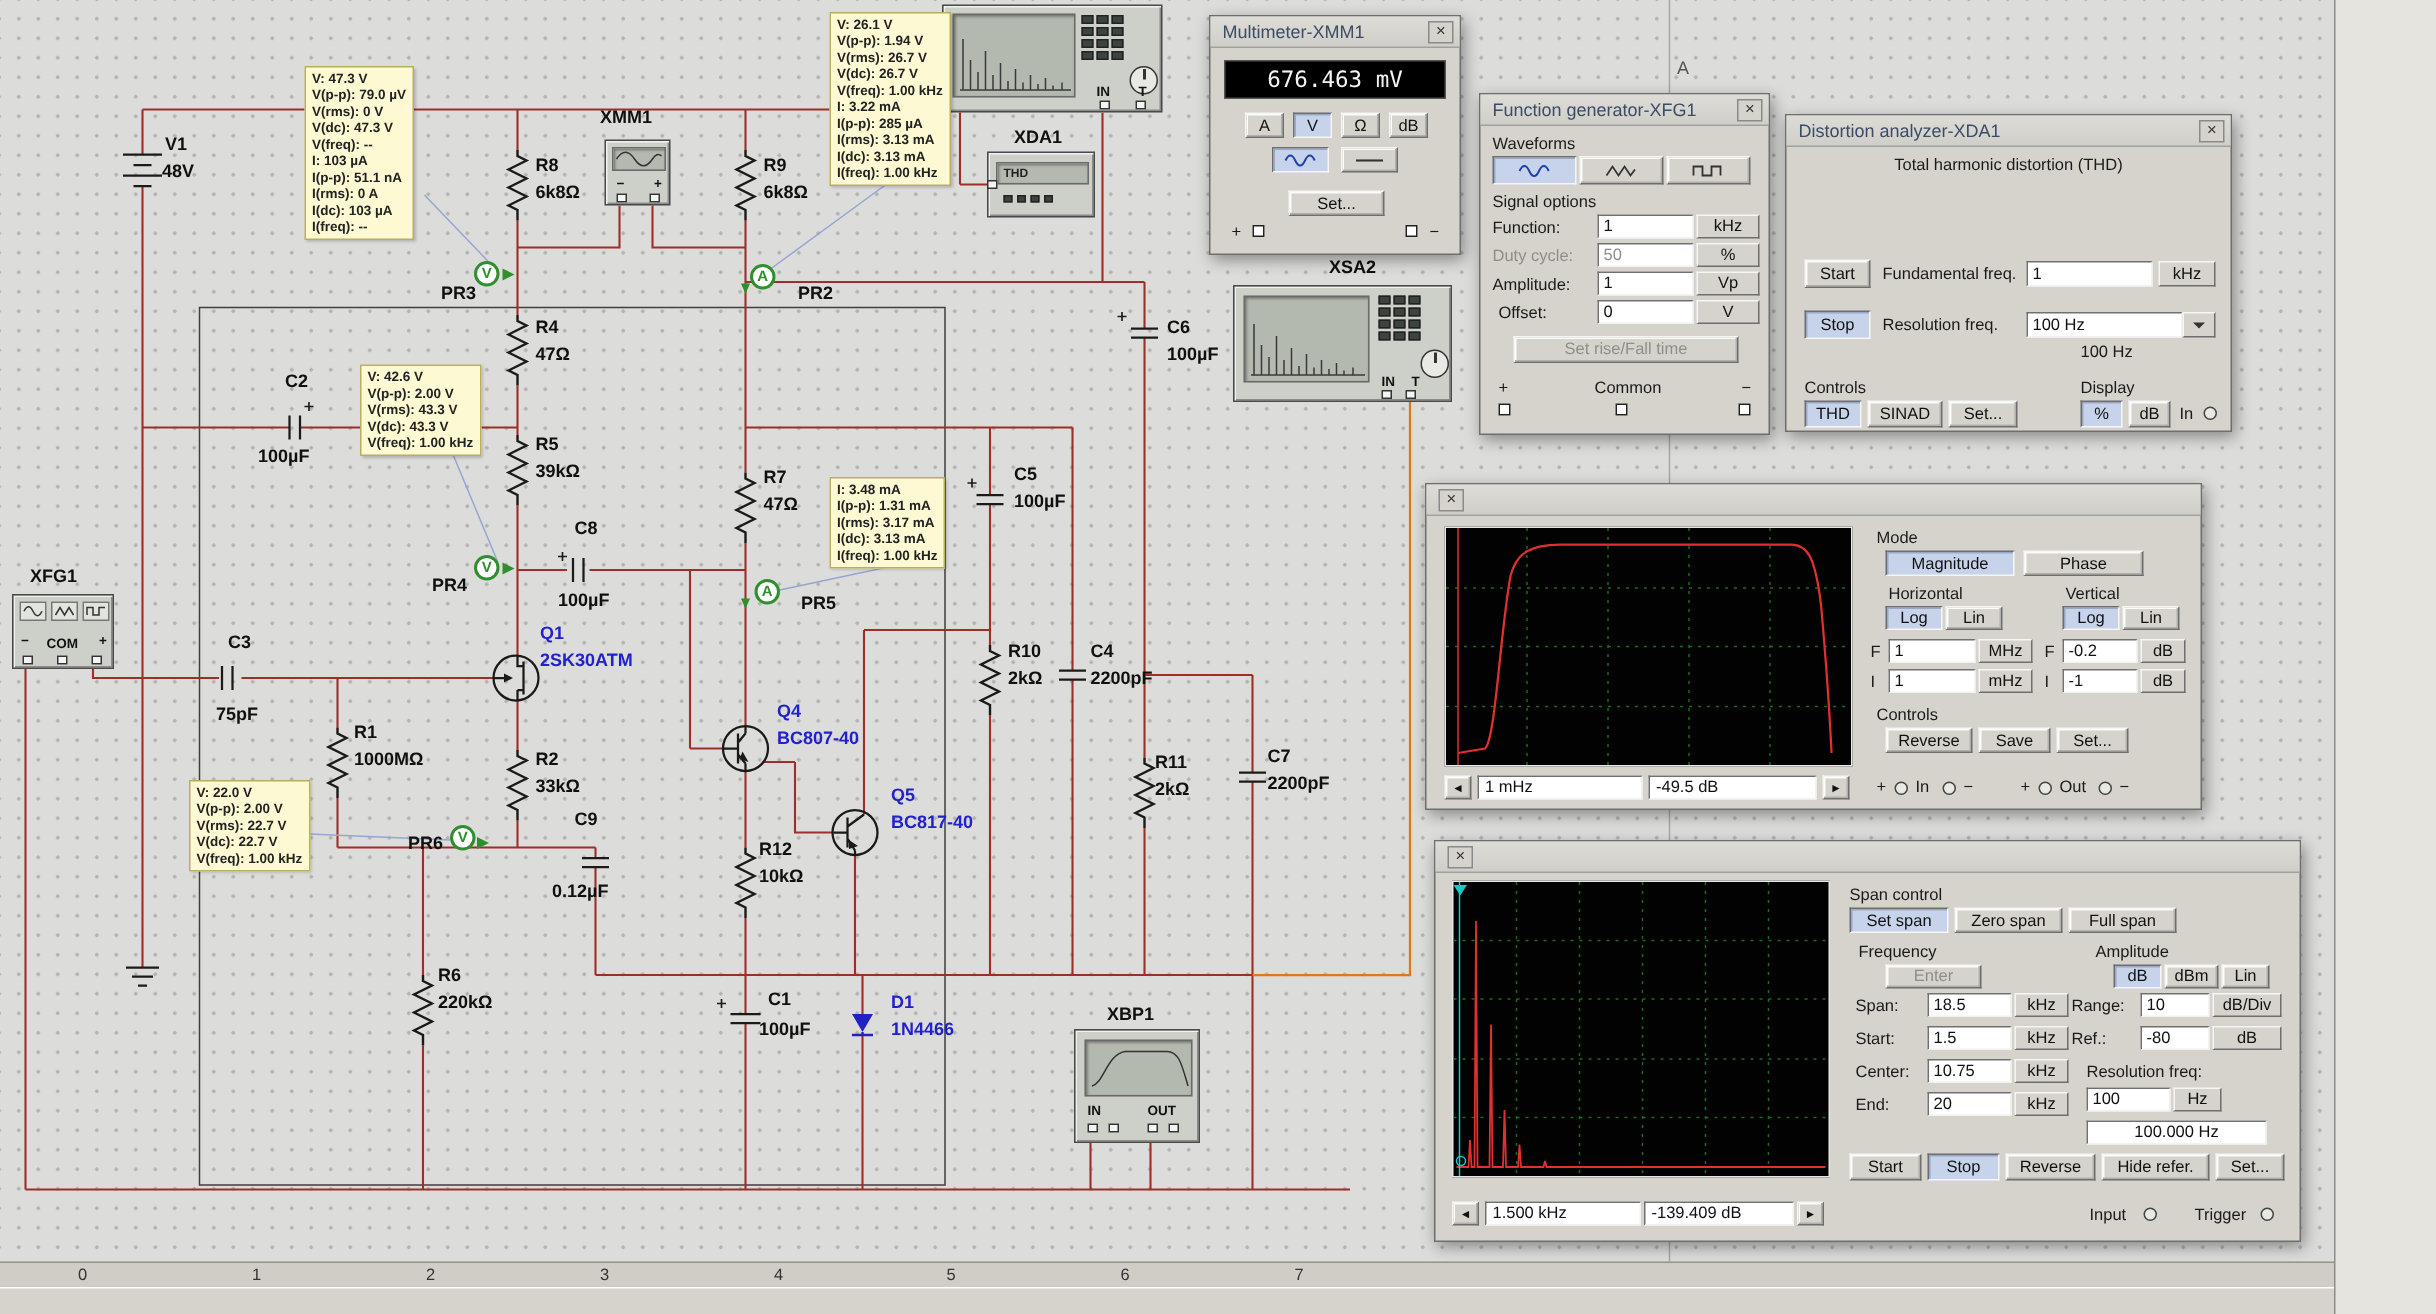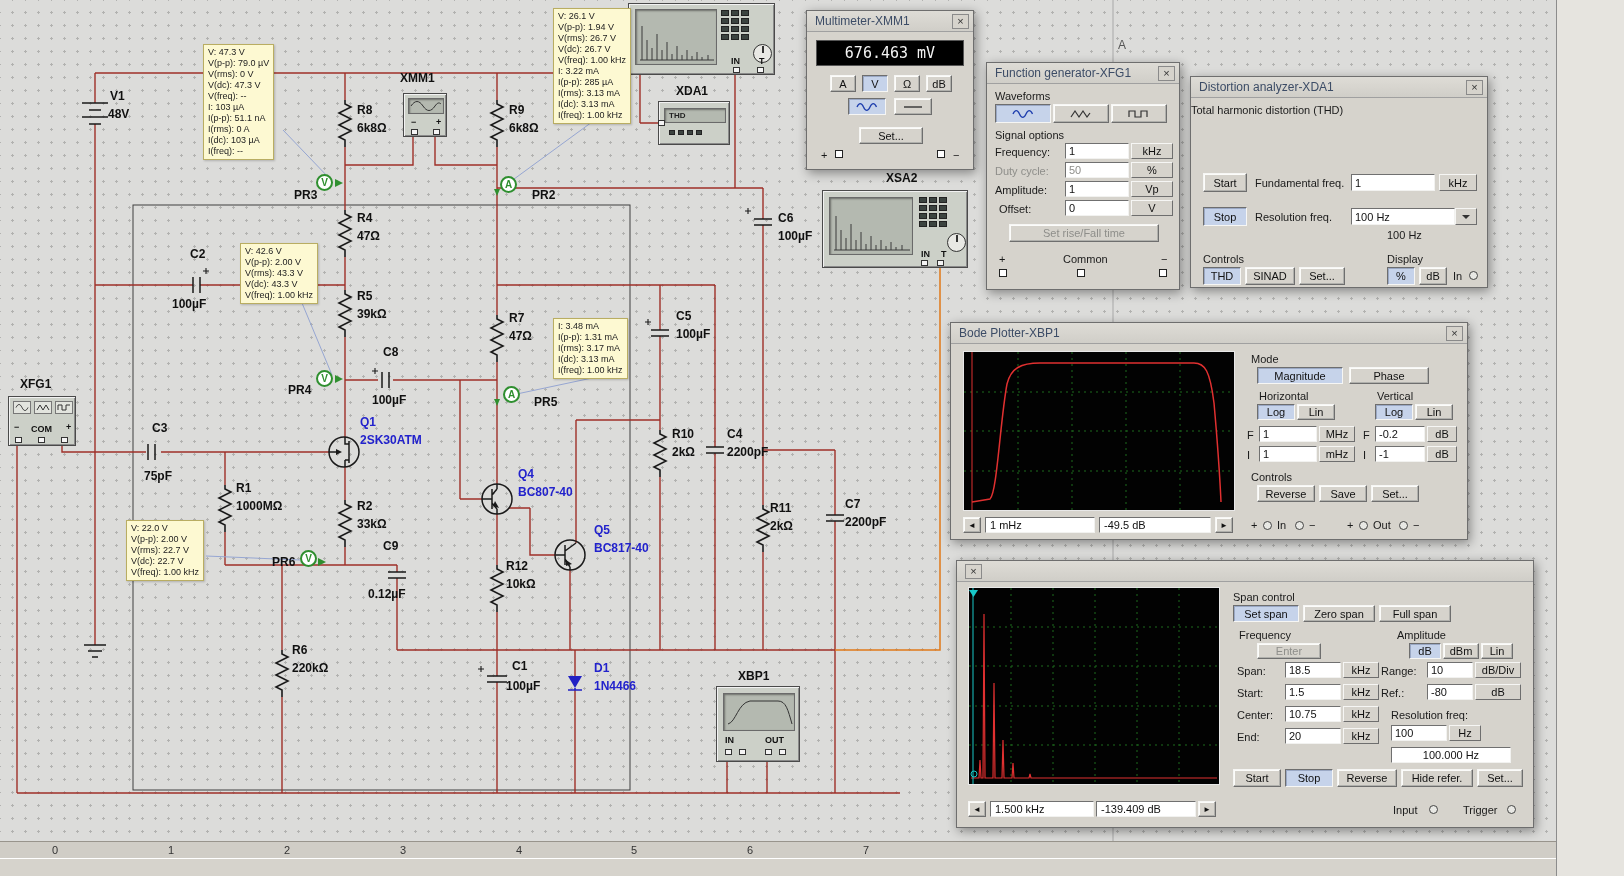--- a/index.html
+++ b/index.html
@@ -12,21 +12,21 @@
   .wire { stroke:#9e2f28; stroke-width:1.4; fill:none; }
   .owire { stroke:#e07818; stroke-width:1.5; fill:none; }
   .sym { stroke:#1a1a1a; stroke-width:1.5; fill:none; }
   .symthin { stroke:#1a1a1a; stroke-width:1.1; fill:none; }
   .boxline { stroke:#3f3f3f; stroke-width:1; fill:none; }
   .lead { stroke:#96a6d2; stroke-width:1; fill:none; }
   .lbl { position:absolute; font-size:12px; font-weight:bold; color:#101010; white-space:nowrap; line-height:1; }
   .lbl.blue { color:#2222cc; }
   .zone { position:absolute; font-size:12px; color:#555; }
   .note { position:absolute; background:#fdf9d2; border:1px solid #b9ad62; padding:2px 4px; font-size:9px; line-height:11px; color:#222; white-space:nowrap; box-shadow:1px 1px 2px rgba(0,0,0,.2); z-index:3; }
-  .note span { display:block; }
+  .note span { display:block;font-weight:bold; }
   .probe { position:absolute; width:17px; height:17px; border-radius:50%; background:#fff; border:2px solid #2f8f2f; color:#2f8f2f; font-size:10px; font-weight:bold; display:flex; align-items:center; justify-content:center; z-index:2; }
   .inst { position:absolute; background:#ccd0c8; border:1px solid #4a4a4a; box-shadow:inset 1px 1px 0 #f2f2f2, inset -1px -1px 0 #8a8a8a; z-index:2; }
   .inst .scr { position:absolute; background:#b4b9b0; border:1px solid #6a6a6a; box-shadow:inset 1px 1px 2px rgba(0,0,0,.4); overflow:hidden; }
   .inst .term { position:absolute; width:7px; height:6px; background:#f4f4f4; border:1px solid #333; }
   .inst .tlbl { position:absolute; font-size:9px; font-weight:bold; color:#111; }
   .keypad { position:absolute; display:grid; grid-template-columns:repeat(3,8px); grid-auto-rows:6px; gap:2px; }
   .keypad span { background:#3c4440; border:1px solid #222; }
   .dots4 { position:absolute; display:grid; grid-template-columns:repeat(4,6px); grid-auto-rows:5px; gap:3px; }
   .dots4 span { background:#3c4440; border:1px solid #222; }
   .knob { position:absolute; border-radius:50%; background:#e8e8e4; border:1px solid #333; }
@@ -34,21 +34,21 @@
   .wbtn { position:absolute; background:#e2e4de; border:1px solid #777; display:flex; align-items:center; justify-content:center; }
   .win { position:absolute; background:#d6d3cc; border:1px solid #6e6e6e; box-shadow:2px 3px 10px rgba(0,0,0,.4); z-index:5; }
   .tbar { position:absolute; left:0; right:0; top:0; height:21px; display:flex; align-items:center; padding:0 4px 0 8px; font-size:12px; color:#3c4c66; background:linear-gradient(#dedcd6,#d0cec8); border-bottom:1px solid #a0a0a0; }
   .tbar .ttl { flex:1; }
   .xbtn { width:17px; height:15px; border:1px solid #8a8a8a; background:#d6d3cc; font-size:11px; line-height:13px; text-align:center; color:#333; }
   .b { position:absolute; display:flex; align-items:center; justify-content:center; background:#d6d3cc; border:1px solid; border-color:#f6f6f4 #6e6e6e #6e6e6e #f6f6f4; box-shadow:inset -1px -1px 0 #b0b0ac, inset 1px 1px 0 #fcfcfa; font-size:11px; color:#111; white-space:nowrap; }
   .b.on { background:#c6d3ea; border-color:#6e6e6e #f6f6f4 #f6f6f4 #6e6e6e; box-shadow:inset 1px 1px 0 #9aa8c4; }
   .b.dis { color:#8e8e8a; }
   .lab { position:absolute; font-size:11px; color:#1a1a1a; white-space:nowrap; }
   .lab.dis { color:#8e8e8a; }
-  .cl { position:absolute; left:0; right:0; font-size:11px; color:#1a1a1a; text-align:left; }
+  .cl { position:absolute; left:0; right:0; font-size:11px; color:#1a1a1a; text-align:center; }
   .inp { position:absolute; background:#fff; border:1px solid; border-color:#707070 #f2f2f0 #f2f2f0 #707070; font-size:11px; color:#111; display:flex; align-items:center; padding:0 3px; overflow:hidden; }
   .inp.dis { color:#8e8e8a; }
   .unit { position:absolute; background:#d6d3cc; border:1px solid; border-color:#f6f6f4 #6e6e6e #6e6e6e #f6f6f4; font-size:11px; color:#111; display:flex; align-items:center; justify-content:center; }
   .lcd { position:absolute; background:#000; color:#f4f4f4; font-family:"DejaVu Sans Mono",monospace; display:flex; align-items:center; justify-content:center; border:1px solid #555; }
   .sunk { position:absolute; background:#fff; border:1px solid; border-color:#707070 #f2f2f0 #f2f2f0 #707070; font-size:11px; color:#111; display:flex; align-items:center; padding:0 4px; white-space:nowrap; }
   .plot { position:absolute; background:#020202; border:1px solid #e8e8e8; }
   .circ { position:absolute; width:9px; height:9px; border:1px solid #444; border-radius:50%; background:#e8e8e4; }
   .mterm { position:absolute; width:8px; height:8px; border:1px solid #222; background:#fff; }
   .dda { width:0; height:0; border:4px solid transparent; border-top-color:#333; margin-top:4px; }
   #ruler { position:absolute; left:0; top:841px; width:1624px; height:17px; background:#d0cdc6; border-top:1px solid #98948c; font-size:11px; color:#333; z-index:1; }
@@ -434,21 +434,21 @@
       <svg width="22" height="10">
           <path d="M1,8 L5,2 L9,8 L13,2 L17,8 L20,4" stroke="#333" fill="none" stroke-width="1.2"></path>
         </svg>
     </div>
     <div class="b" style="left:124px;top:41px;width:56px;height:19px">
       <svg width="22" height="10">
           <path d="M1,8 V2 H7 V8 H13 V2 H19 V8" stroke="#333" fill="none" stroke-width="1.2"></path>
         </svg>
     </div>
     <span class="lab" style="left:8px;top:66px">Signal options</span>
-    <span class="lab" style="left:8px;top:83px">Frequency:</span>
+    <span class="lab" style="left:8px;top:83px">Function:</span>
     <div class="inp" style="left:78px;top:80px;width:64px;height:16px">1</div>
     <div class="unit" style="left:144px;top:80px;width:42px;height:16px">kHz</div>
     <span class="lab dis" style="left:8px;top:102px">Duty cycle:</span>
     <div class="inp dis" style="left:78px;top:99px;width:64px;height:16px">50</div>
     <div class="unit" style="left:144px;top:99px;width:42px;height:16px">%</div>
     <span class="lab" style="left:8px;top:121px">Amplitude:</span>
     <div class="inp" style="left:78px;top:118px;width:64px;height:16px">1</div>
     <div class="unit" style="left:144px;top:118px;width:42px;height:16px">Vp</div>
     <span class="lab" style="left:12px;top:140px">Offset:</span>
     <div class="inp" style="left:78px;top:137px;width:64px;height:16px">0</div>
@@ -487,21 +487,20 @@
     <div class="b" style="left:54px;top:190px;width:50px;height:18px">SINAD</div>
     <div class="b" style="left:108px;top:190px;width:46px;height:18px">Set...</div>
     <div class="b on" style="left:196px;top:190px;width:28px;height:18px">%</div>
     <div class="b" style="left:228px;top:190px;width:28px;height:18px">dB</div>
     <span class="lab" style="left:262px;top:193px">In</span>
     <span class="circ" style="left:278px;top:194px"></span>
   </div>
 
   <div class="win" style="left:950px;top:322px;width:518px;height:218px">
     <div class="tbar">
-      <span class="ttl">Bode Plotter-XBP1</span>
       <span class="xbtn">×</span>
     </div>
     <div class="plot" style="left:12px;top:28px;width:272px;height:160px">
       <svg width="270" height="158">
         <g stroke="#1d6b1d" stroke-width="1" stroke-dasharray="2,4">
           <path d="M54,0 V158 M108,0 V158 M162,0 V158 M216,0 V158 M0,40 H270 M0,79 H270 M0,119 H270" fill="none"></path>
         </g>
         <path d="M8,150 L26,147 C33,141 36,70 43,32 C47,16 57,11 76,11 H230 C241,11 246,19 250,51 C254,96 256,128 257,150" stroke="#e03030" fill="none" stroke-width="1.5"></path>
         <path d="M8,0 V158" stroke="#e03030" stroke-width="1"></path>
       </svg>

